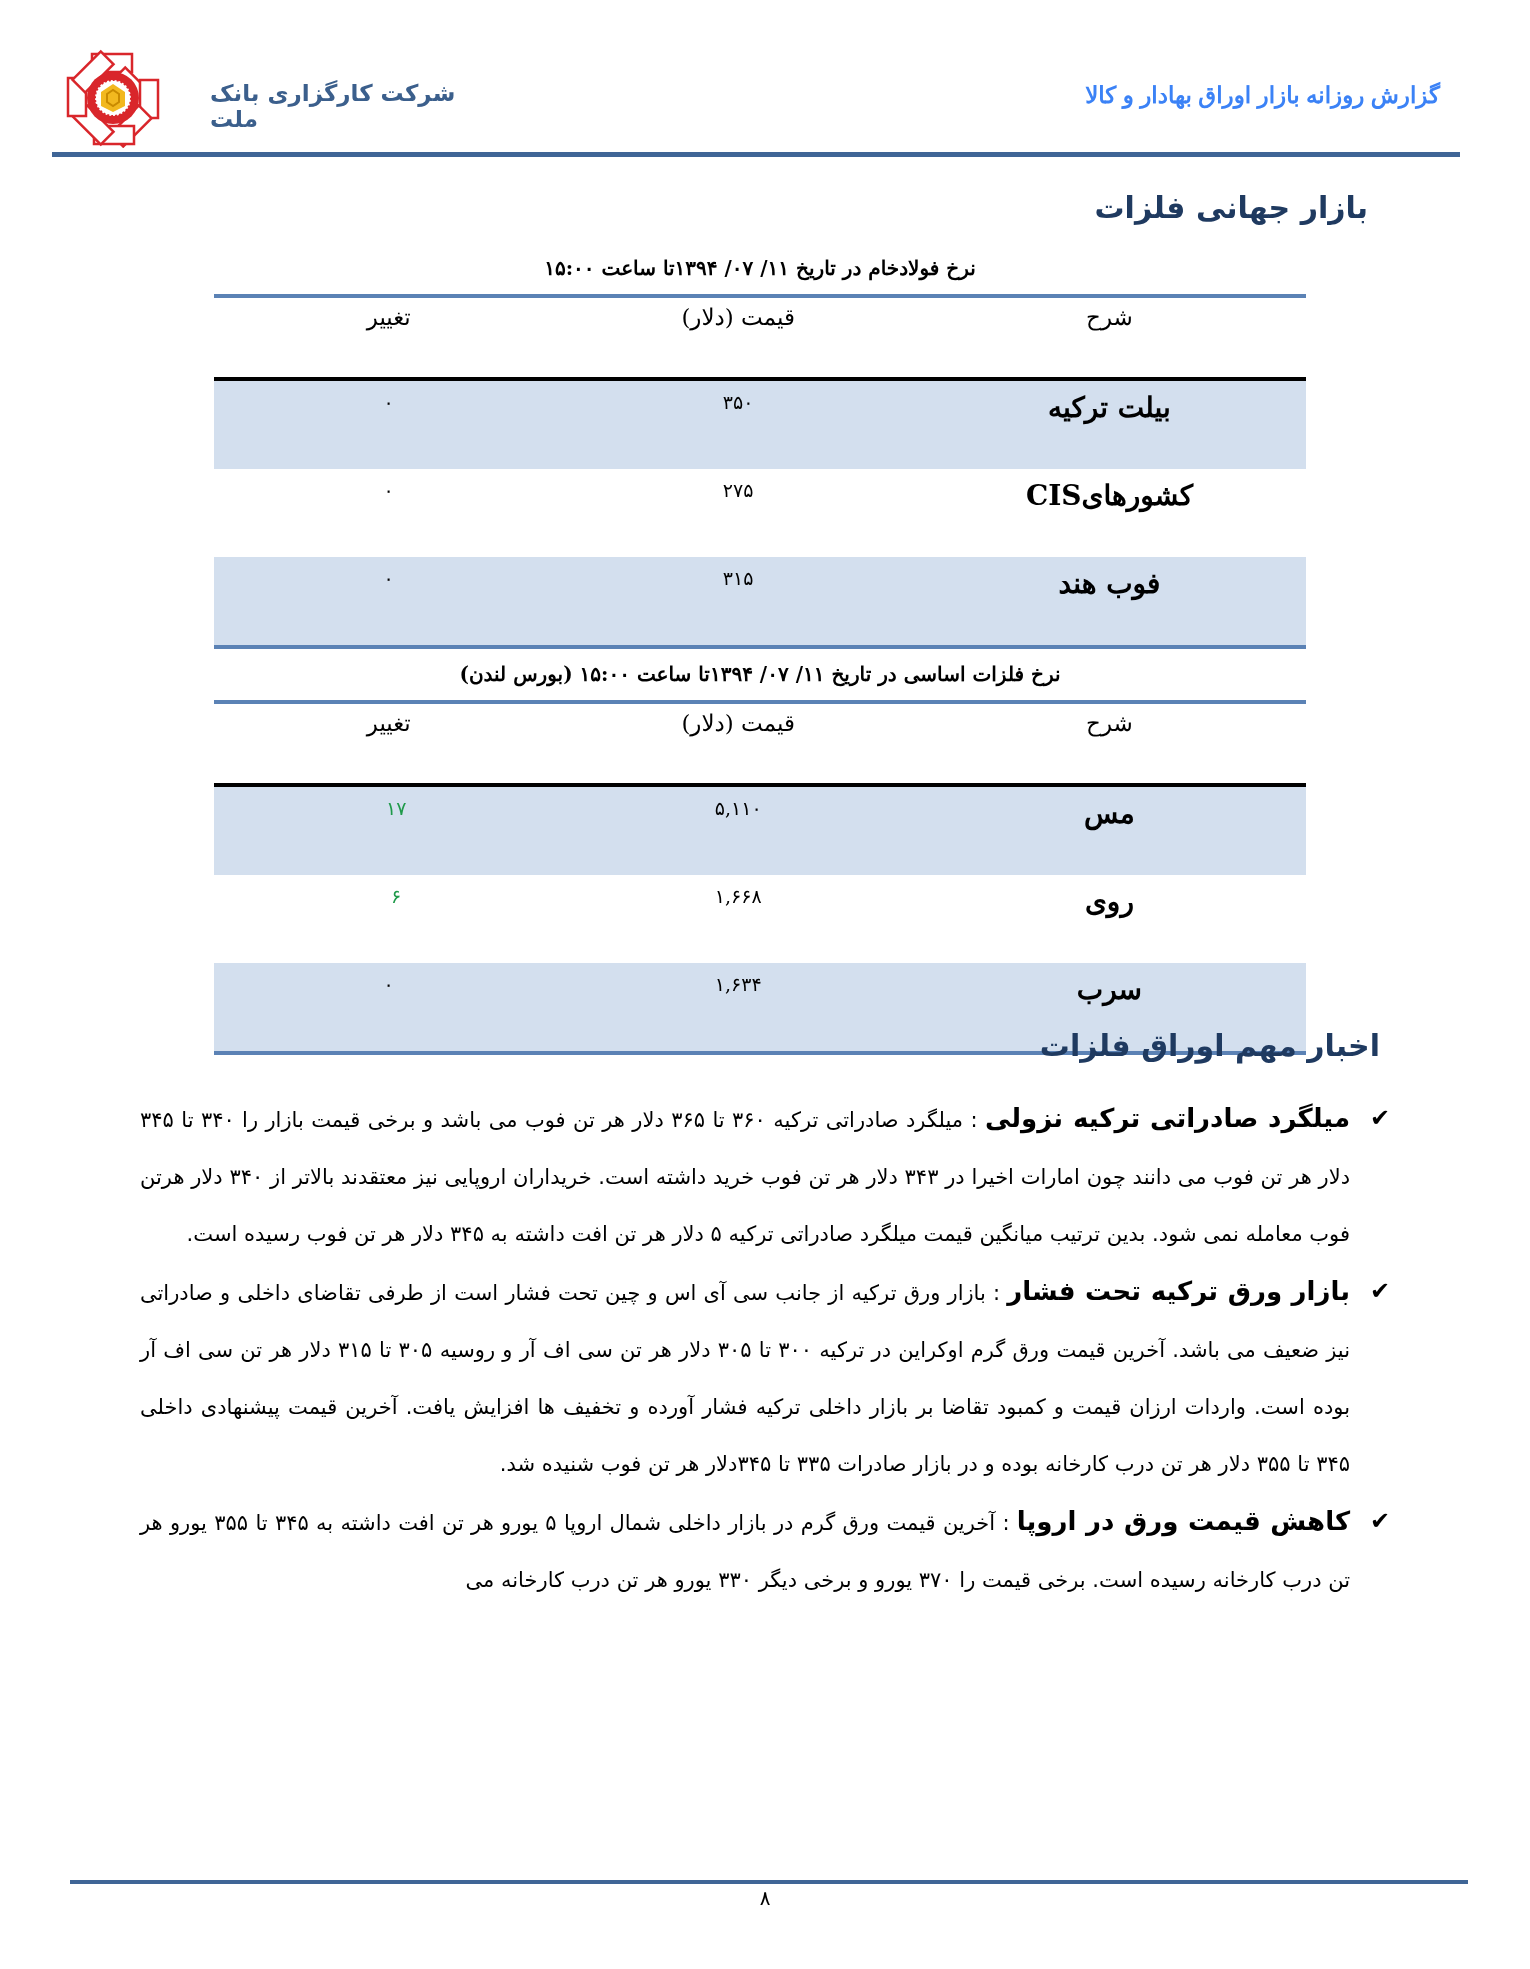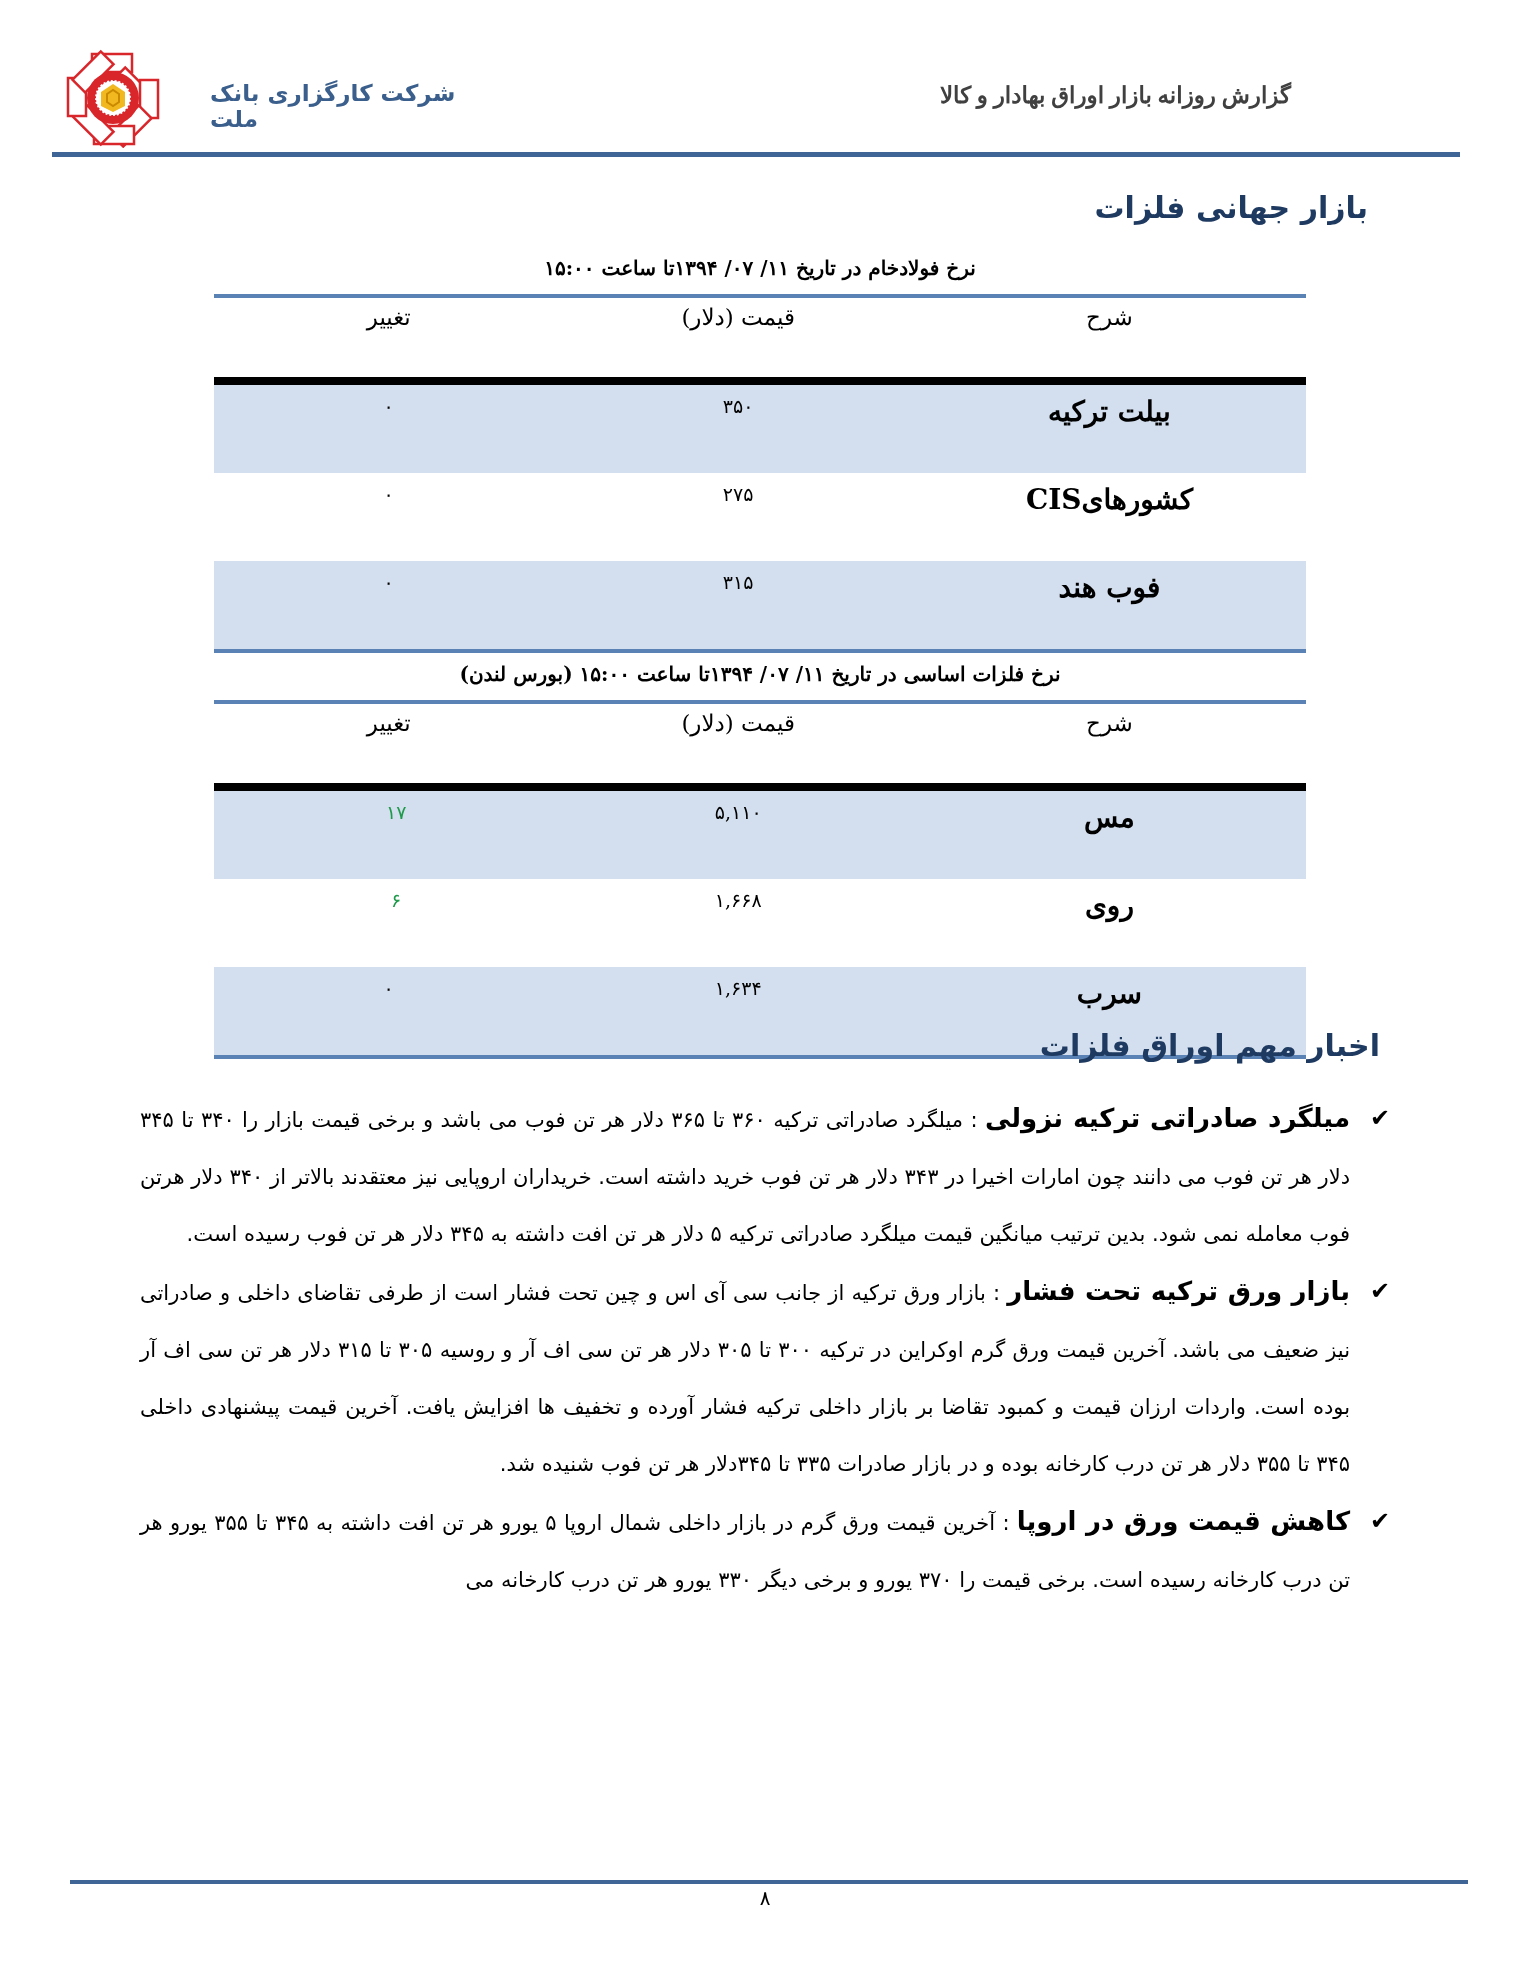--- a/index.html
+++ b/index.html
@@ -9,23 +9,23 @@
   }
   .abs { position: absolute; }
   
   .logo { left: 62px; top: 48px; width: 104px; height: 100px; }
   .company-name {
     left: 210px; top: 80px; width: 300px; text-align: left;
     font-family: "DejaVu Sans", sans-serif; font-weight: bold; font-size: 23px;
     color: #3b5f8c; direction: rtl;
   }
   .report-title {
-    left: 940px; top: 82px; width: 500px; text-align: left;
-    font-family: Liberation Serif, serif; font-weight: bold; font-size: 23px;
-    color: #404040; direction: rtl;
+    left: 940px; top: 82px; width: 500px; text-align: right;
+    font-family: Liberation Sans, sans-serif; font-weight: bold; font-size: 23px;
+    color: #3b82f6; direction: rtl;
   }
   .header-rule { left: 52px; top: 152px; width: 1408px; height: 5px; background: #3f6596; }
   .footer-rule { left: 70px; top: 1880px; width: 1398px; height: 4px; background: #3f6596; }
   .page-number { left: 740px; top: 1886px; width: 50px; text-align: center; font-size: 20px; font-family: "DejaVu Serif", serif; }
 
   .section-title {
     right: 162px; top: 190px; direction: rtl;
     font-family: "DejaVu Sans", sans-serif; font-weight: bold; font-size: 30px; color: #1f3a60;
   }
   .news-title {
@@ -38,21 +38,21 @@
     width: 1092px; left: 214px; text-align: center; direction: rtl;
     font-family: "DejaVu Serif", serif; font-weight: bold; font-size: 20px;
   }
   .data-table {
     left: 214px; width: 1092px; border-collapse: collapse; direction: rtl;
     font-family: "DejaVu Serif", serif;
   }
   .data-table { border-top: 4px solid #5b82b5; border-bottom: 4px solid #5b82b5; }
   .data-table th {
     font-weight: normal; font-size: 23px; height: 72px; vertical-align: top; padding-top: 6px;
-    border-bottom: 8px solid #000000;
+    border-bottom: 4px solid #000000;
   }
   .data-table td {
     height: 77px; vertical-align: top; padding-top: 10px; font-size: 28px;
   }
   .data-table tr.shaded td { background: #d3dfee; }
   .col-desc { width: 36%; text-align: center; font-weight: bold; font-size: 24px; }
   .col-price { width: 32%; text-align: center; font-size: 19px !important; }
   .col-change { width: 32%; text-align: center; font-size: 19px !important; }
   .positive { color: #1f9a4a; padding-left: 16px; }
 

